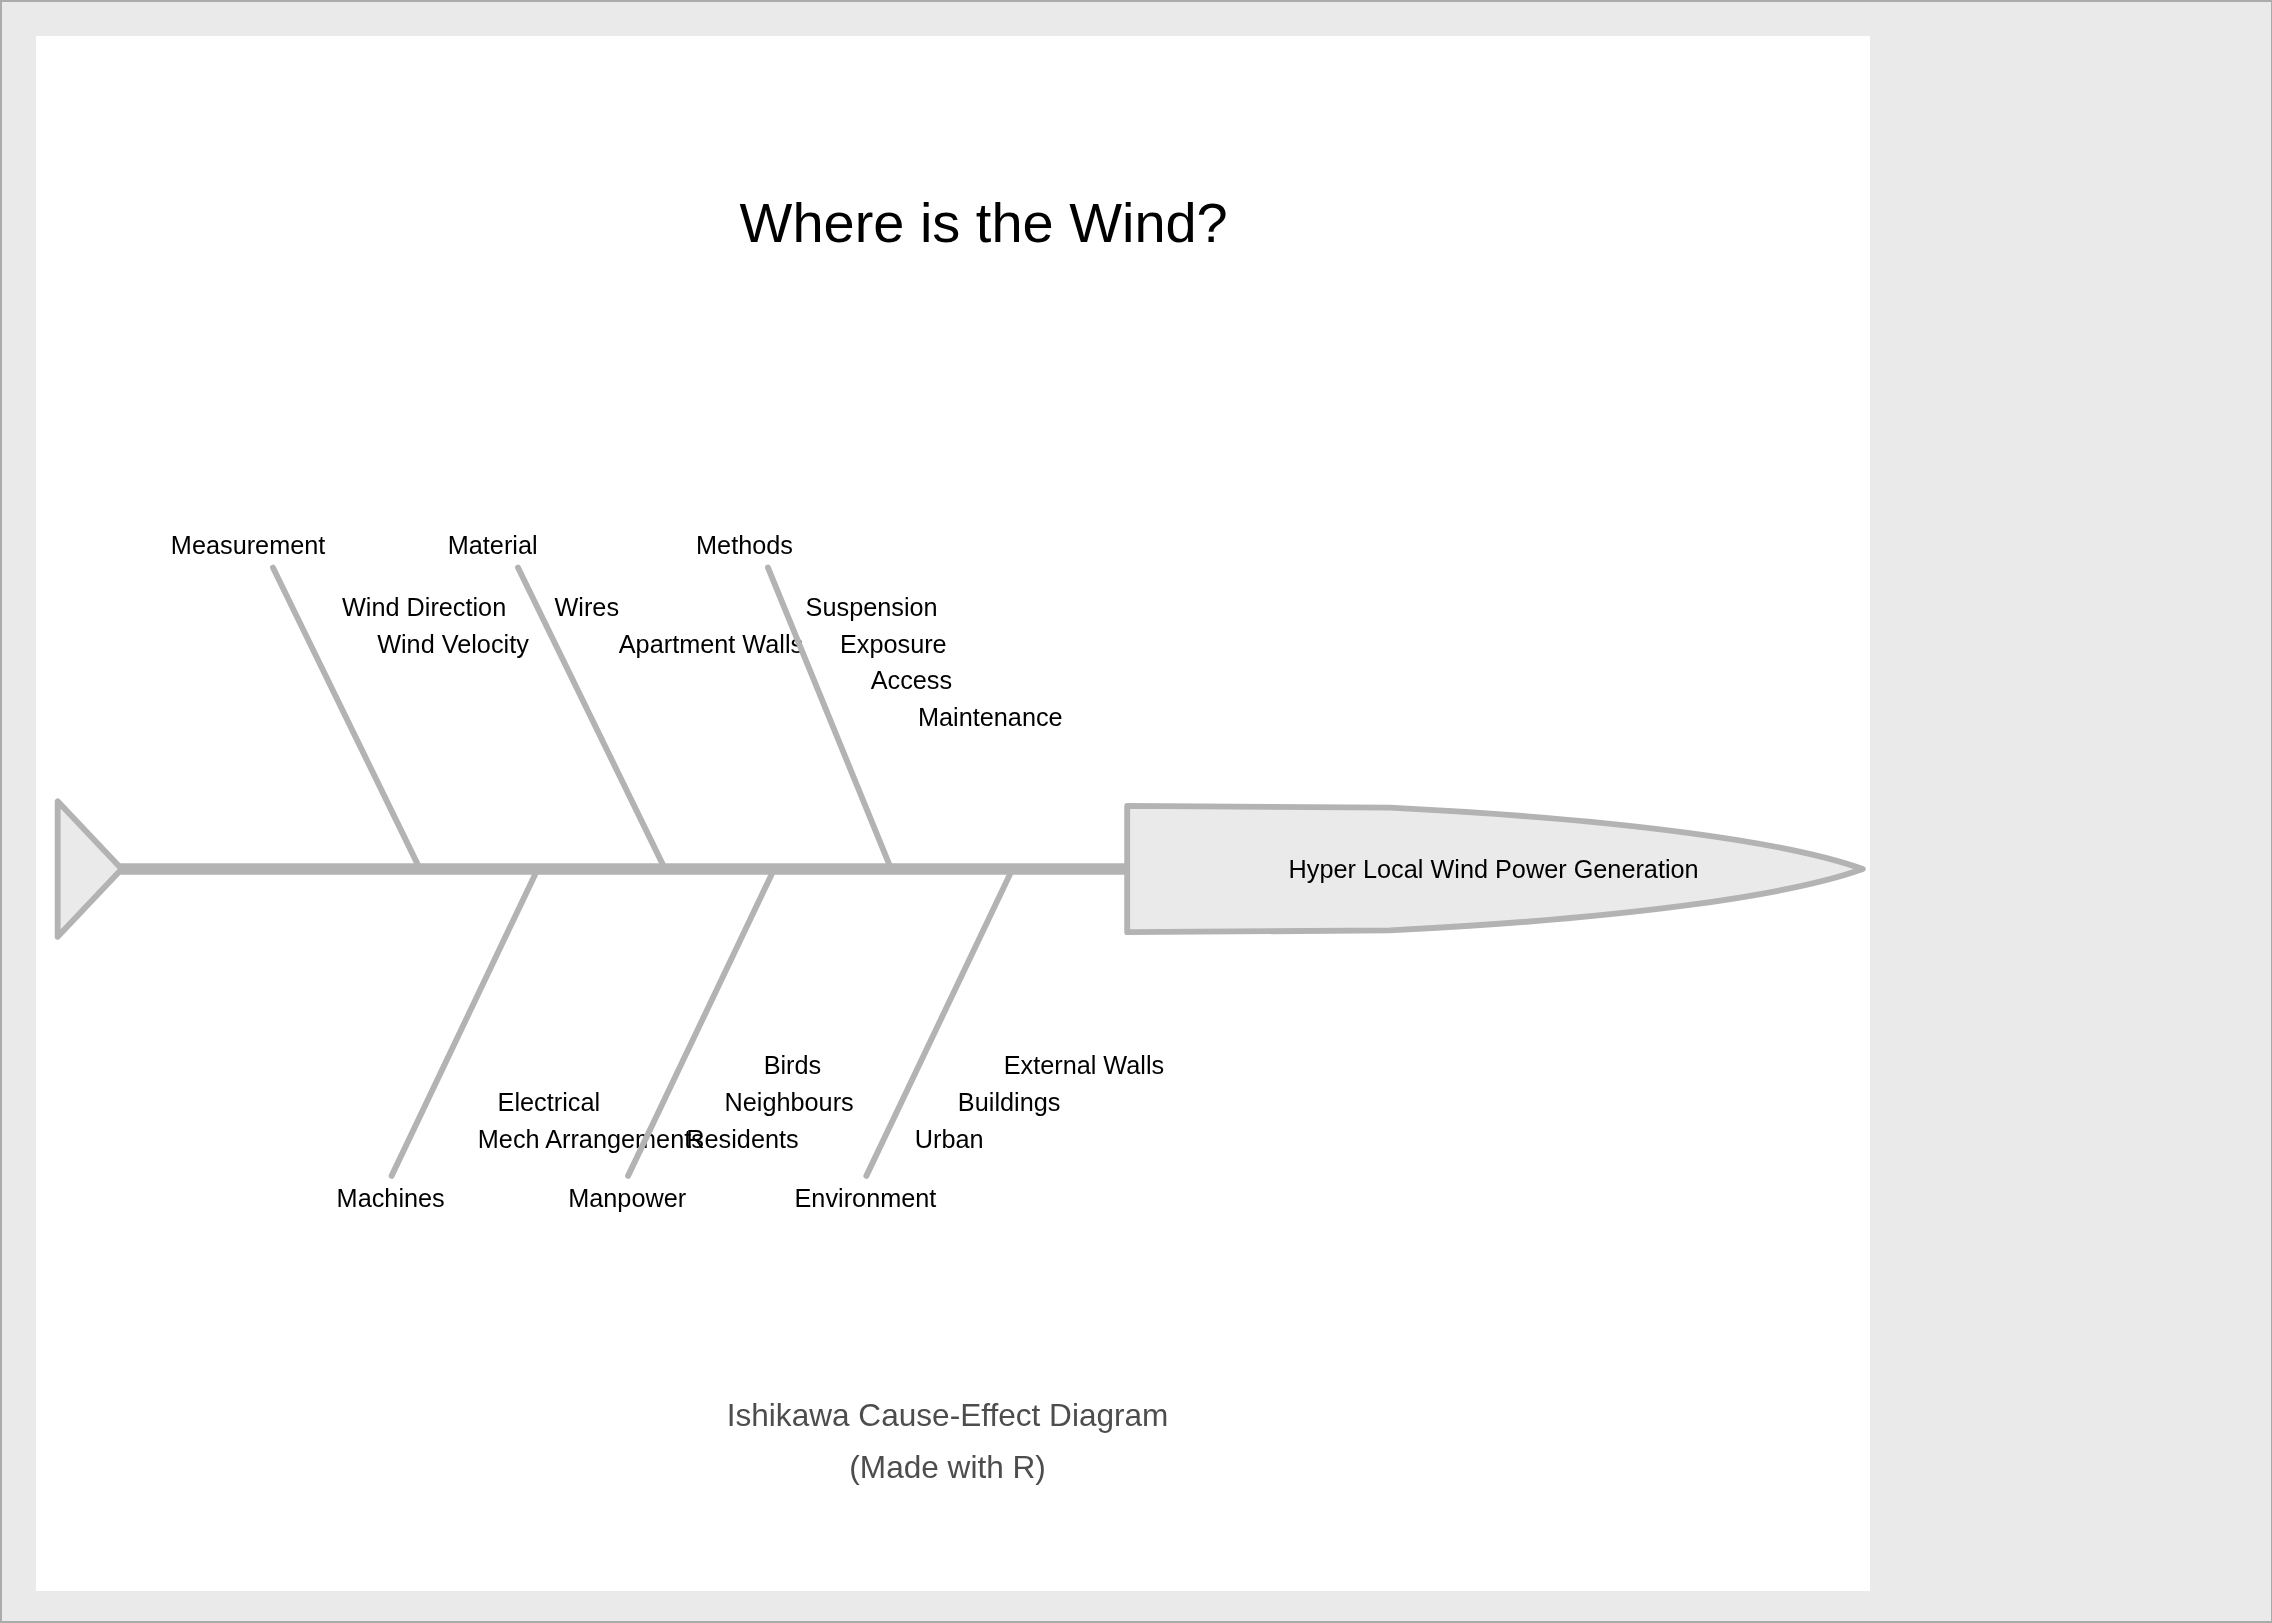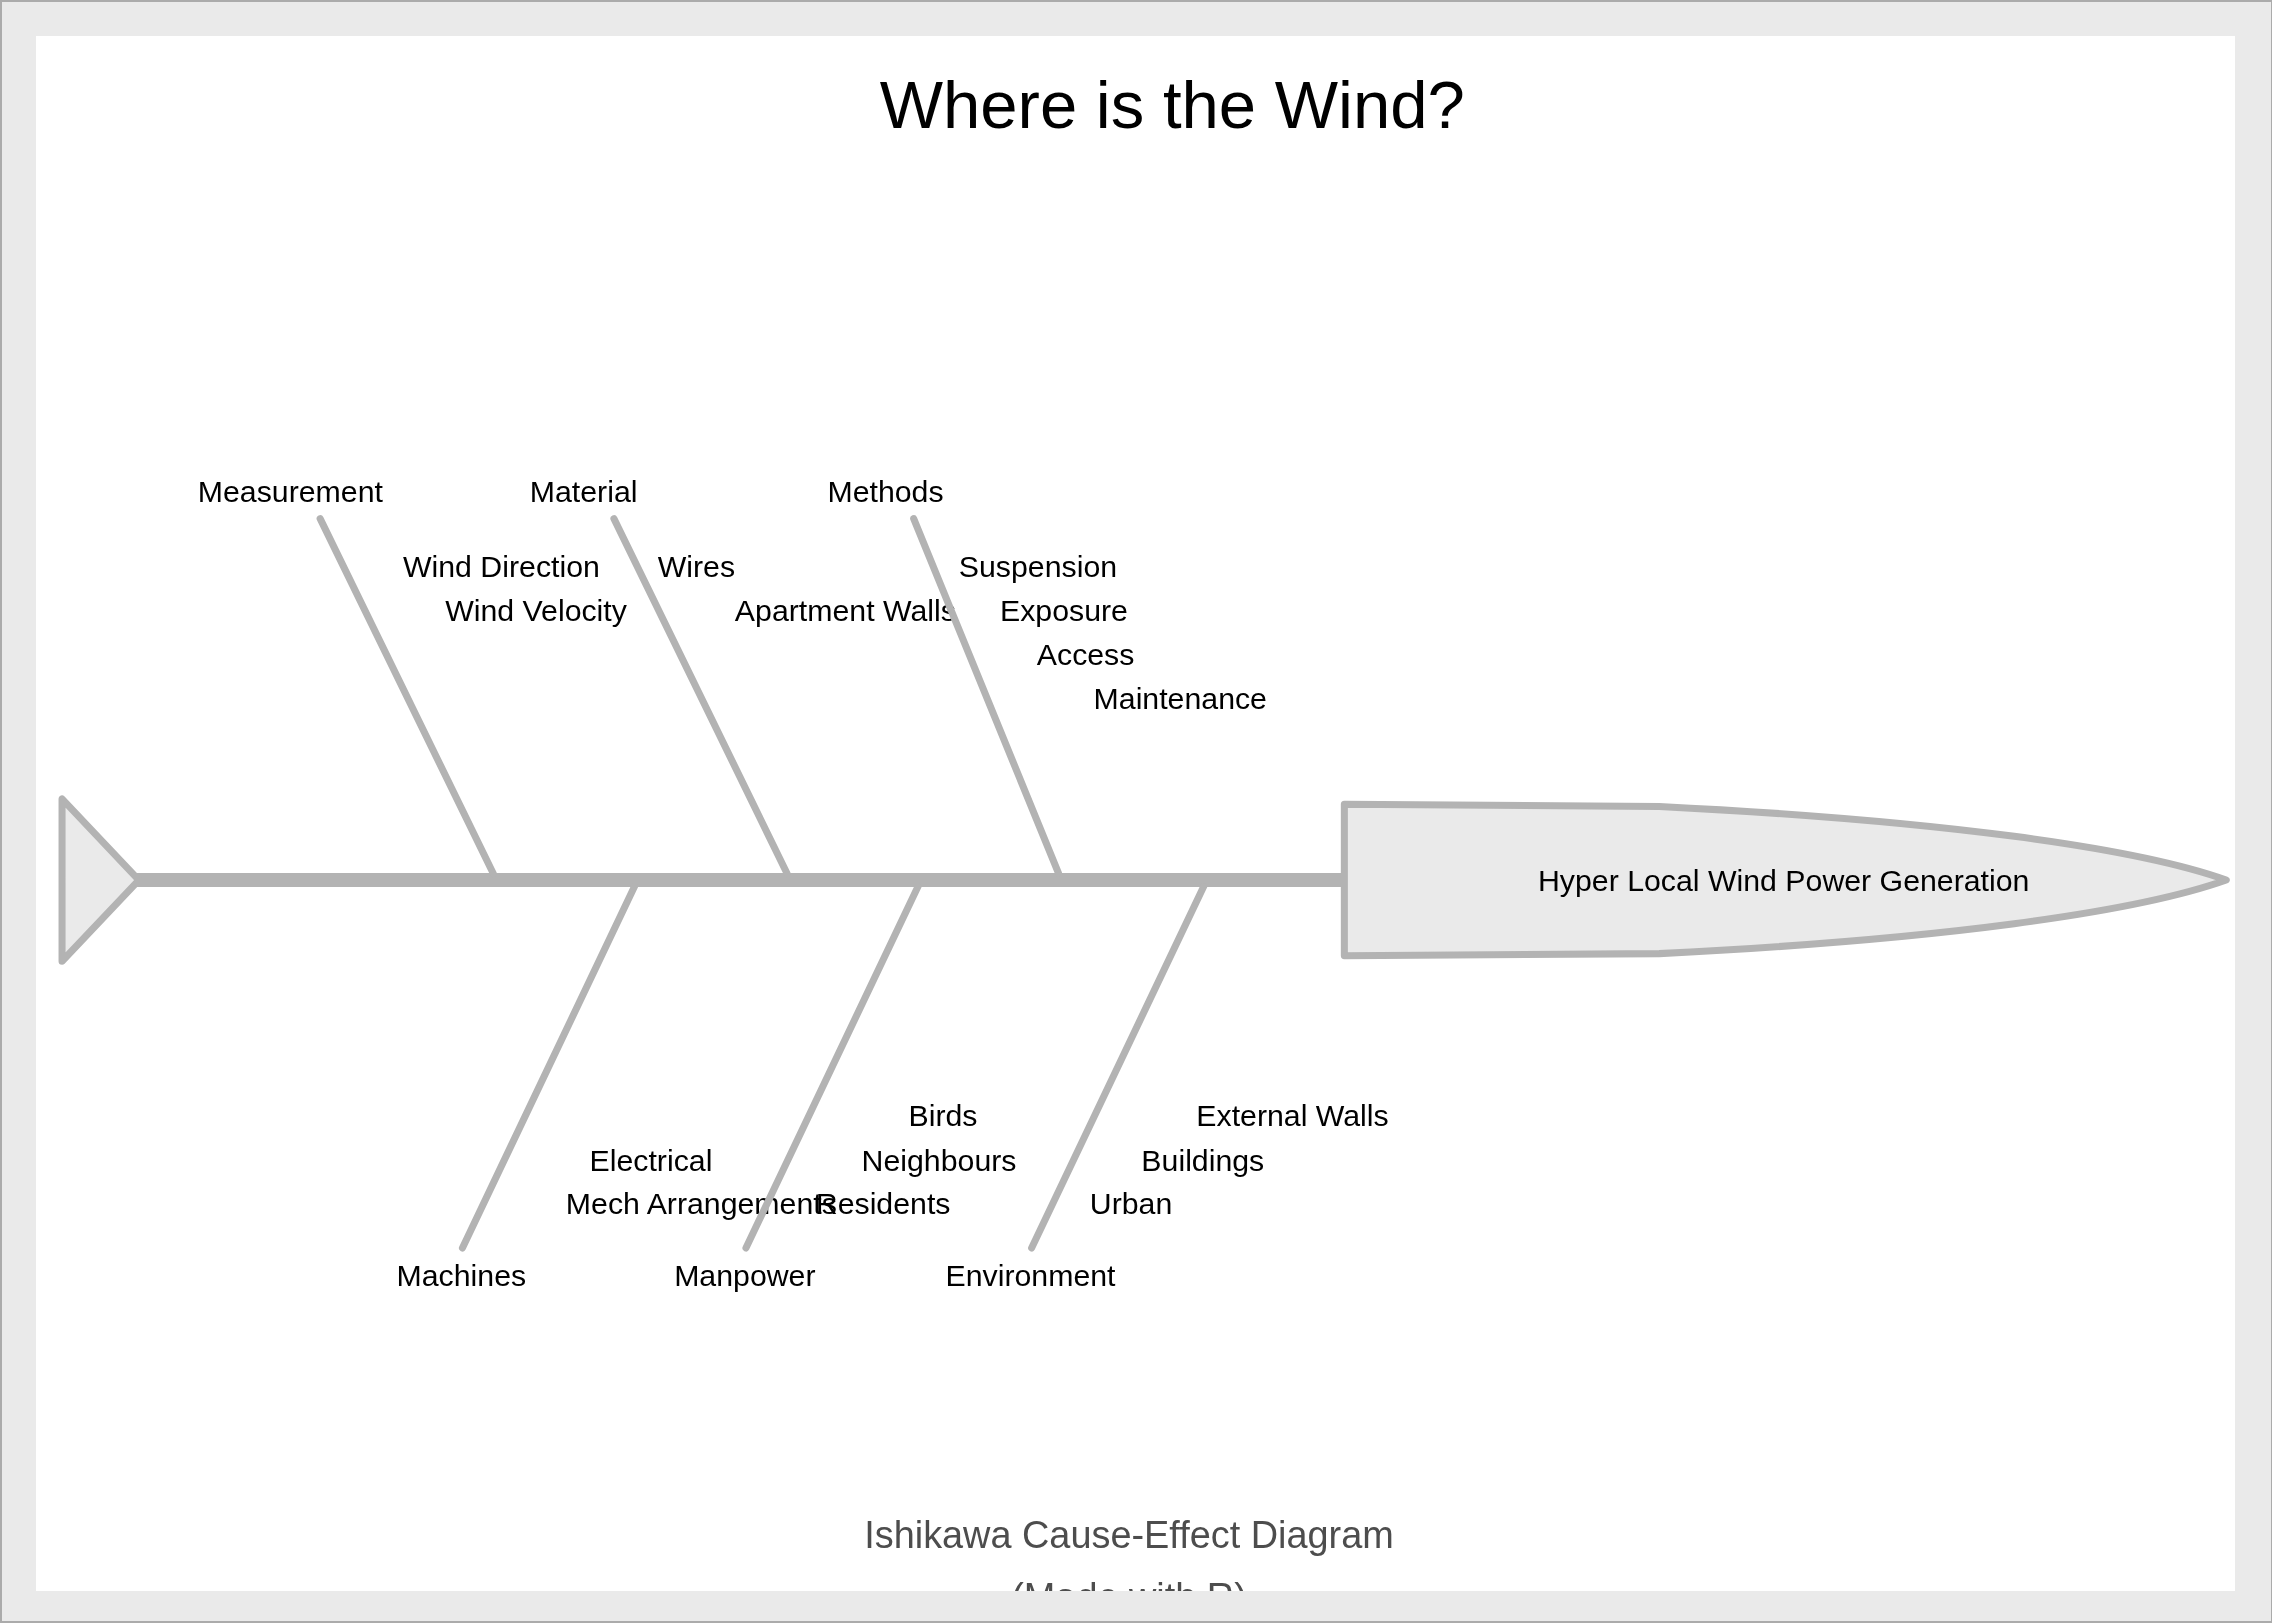--- a/index.html
+++ b/index.html
@@ -14,21 +14,21 @@
     box-sizing: border-box;
     background: #eaeaea;
     border: 2.7px solid #ababab;
     font-family: "Liberation Sans", "DejaVu Sans", sans-serif;
     overflow: hidden;
   }
   #canvas {
     position: absolute;
     left: 34px;
     top: 34px;
-    width: 2199px;
+    width: 1834px;
     height: 1555px;
     background: #ffffff;
   }
   #fish-svg {
     display: block;
     width: 100%;
     height: 100%;
   }
   .diagram-title {
     font-size: 124px;

